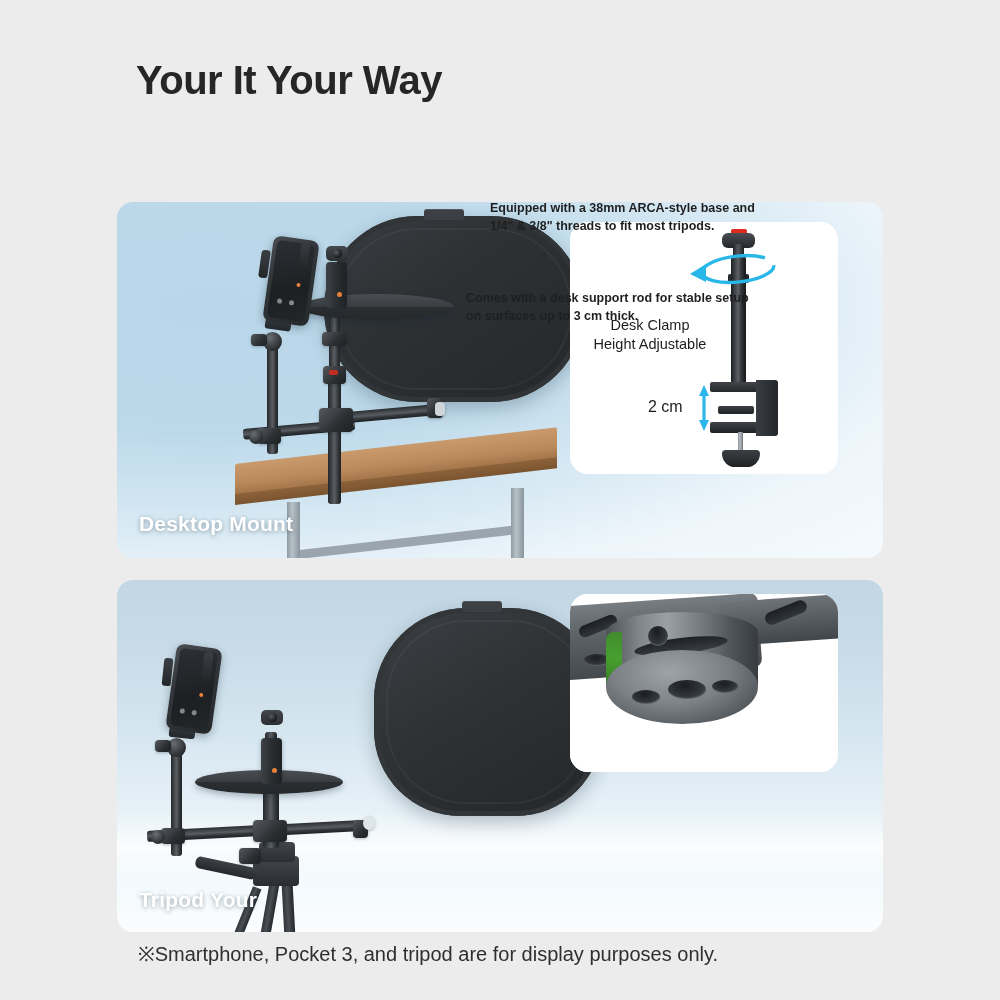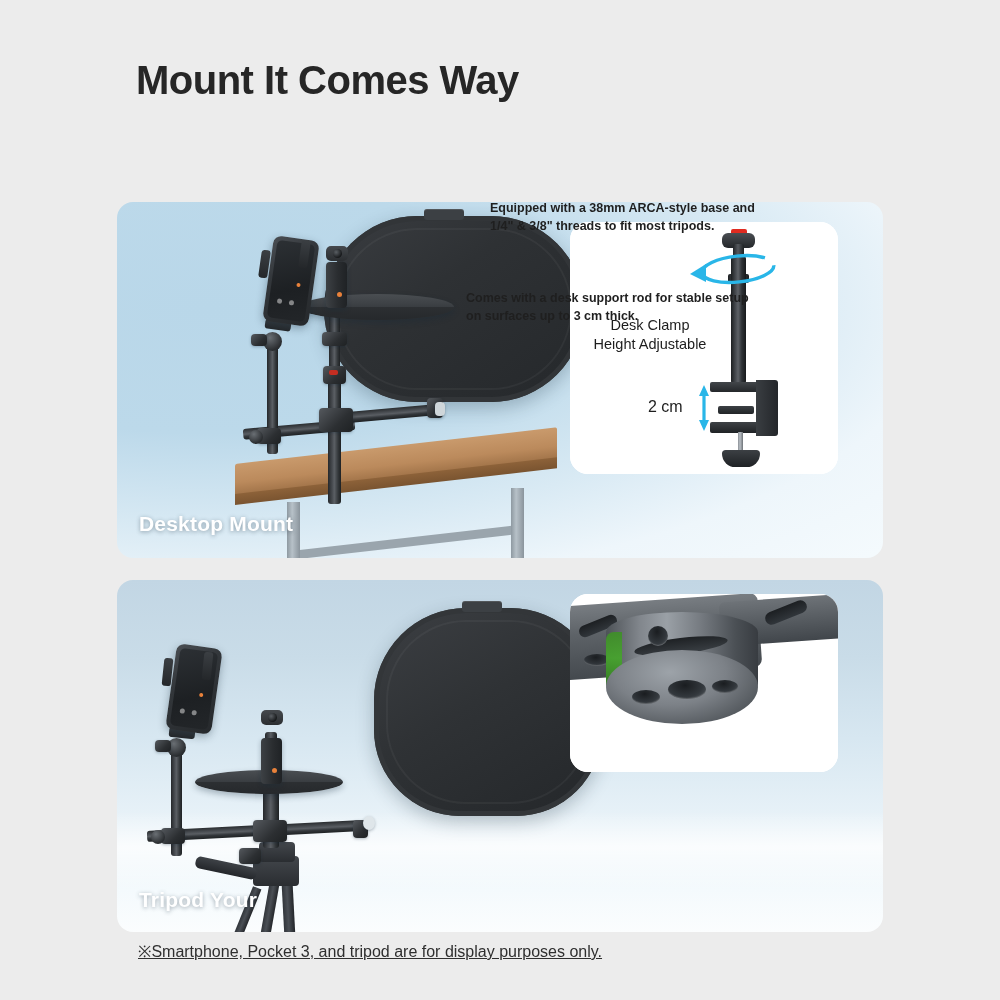--- a/index.html
+++ b/index.html
@@ -64,21 +64,21 @@
   .callout-caption {
     position: absolute; font-size: 12.5px; line-height: 1.42;
     color: #1f1f1f; font-weight: bold; width: 285px;
   }
   #caption-clamp { left: 466px; top: 290px; }
   #caption-arca  { left: 490px; top: 200px; }
 
   
   .footer {
     position: absolute; left: 138px; top: 940px;
-    font-size: 16px; color: #2f2f2f; text-decoration: underline;
+    font-size: 20px; color: #2f2f2f;
   }
 
   
   .sc { position: absolute; }
 
   
   .desk-top {
     left: 118px; top: 262px; width: 322px; height: 34px;
     background: linear-gradient(to bottom, #c99a6c 0%, #bb8a5c 55%, #9c6f45 100%);
     transform: skewY(-6.5deg); transform-origin: left bottom;
@@ -309,21 +309,21 @@
     border-radius: 50%; transform: rotate(-7deg);
   }
 
   
   .cyan { fill: none; stroke: #29b6e8; }
 </style>
 </head>
 <body>
 
 <div class="header">
-  <div class="title">Mount It Comes Way</div>
+  <div class="title">Your It Your Way</div>
 </div>
 
 <div class="panel" id="panel-desktop">
   <div class="panel-bg"></div>
 
   <div>
 
     <div class="sc desk-top"></div>
     <div class="sc desk-edge"></div>
     <div class="sc desk-rail"></div>

